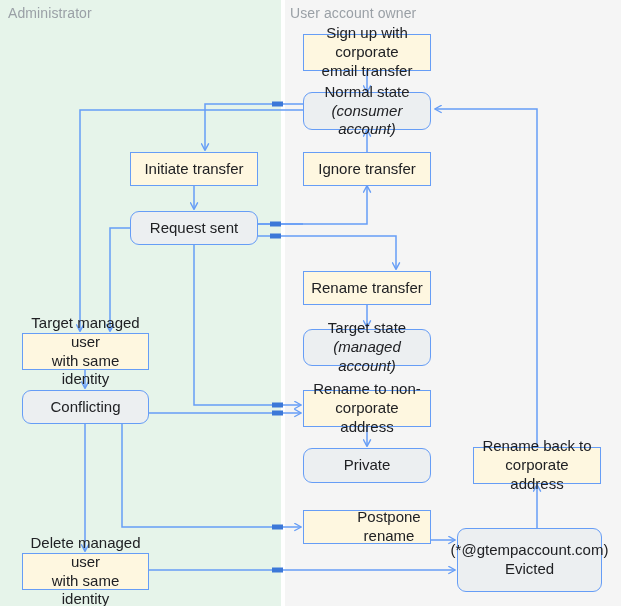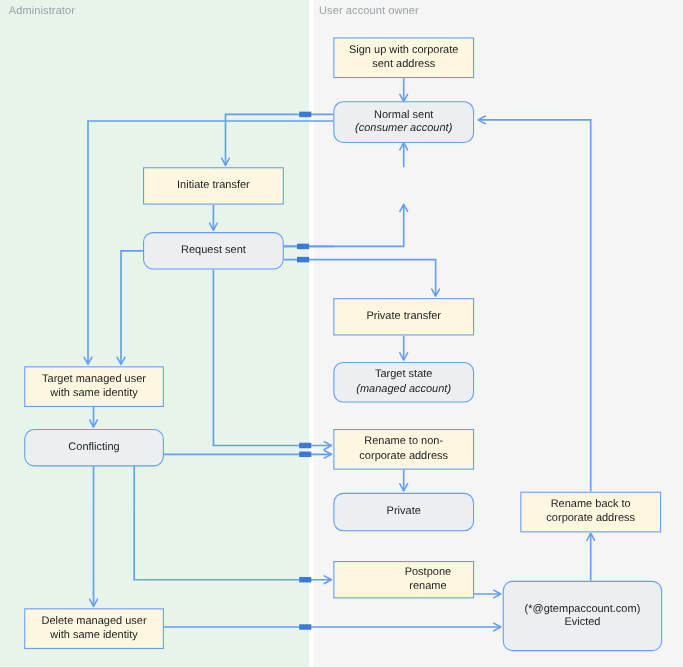--- a/index.html
+++ b/index.html
@@ -9,34 +9,34 @@
     font-family:"Liberation Sans", sans-serif;
     overflow:hidden;
   }
   #canvas{position:relative;width:621px;height:606px;}
 
   .lane{position:absolute;top:0;}
   .lane-admin{left:0;width:281px;height:606px;background:#e6f4ea;}
   .lane-user{left:285px;width:336px;height:606px;background:#f5f5f5;}
   .lane-title{
     position:absolute;top:5px;
-    font-size:10px;color:#9aa0a6;letter-spacing:.1px;
+    font-size:14px;color:#9aa0a6;letter-spacing:.1px;
     white-space:nowrap;
   }
   .lane-title-admin{left:8px;}
   .lane-title-user{left:290px;}
 
   svg#edges{position:absolute;left:0;top:0;width:621px;height:606px;pointer-events:none;}
 
   .node{
     position:absolute;
     box-sizing:border-box;
     display:flex;align-items:center;justify-content:center;
     text-align:center;
-    font-size:10px;
+    font-size:15px;
     color:#202124;
     line-height:1.25;
     border:1.2px solid #669df6;
     padding:2px 4px;
   }
   .node.action{background:#fef7e0;border-radius:0;}
   .node.state{background:#eceff1;border-radius:9px;}
   .node .sub{display:block;font-style:italic;}
   .node .ln{display:block;}
 </style>
@@ -104,42 +104,45 @@
 
       <path d="M537,528 L537,485" marker-end="url(#ah)"></path>
 
       <path d="M537,447 L537,109 L435,109" marker-end="url(#ah)"></path>
     </g>
   </svg>
 
   <div class="node action" style="left:303px;top:34px;width:128px;height:37px;">
     <span>
       <span class="ln">Sign up with corporate</span>
-      <span class="ln">sent address</span>
+      <span class="ln">email transfer</span>
     </span>
   </div>
 
   <div class="node state" style="left:303px;top:92px;width:128px;height:38px;">
     <span>
-      <span class="ln">Normal sent</span>
+      <span class="ln">Normal state</span>
       <span class="sub">(consumer account)</span>
     </span>
   </div>
 
+  <div class="node action" style="left:303px;top:152px;width:128px;height:34px;">
+    <span class="ln">Ignore transfer</span>
+  </div>
 
   <div class="node action" style="left:130px;top:152px;width:128px;height:34px;">
     <span class="ln">Initiate transfer</span>
   </div>
 
   <div class="node state" style="left:130px;top:211px;width:128px;height:34px;">
     <span class="ln">Request sent</span>
   </div>
 
   <div class="node action" style="left:303px;top:271px;width:128px;height:34px;">
-    <span class="ln">Private transfer</span>
+    <span class="ln">Rename transfer</span>
   </div>
 
   <div class="node state" style="left:303px;top:329px;width:128px;height:37px;">
     <span>
       <span class="ln">Target state</span>
       <span class="sub">(managed account)</span>
     </span>
   </div>
 
   <div class="node action" style="left:22px;top:333px;width:127px;height:37px;">

